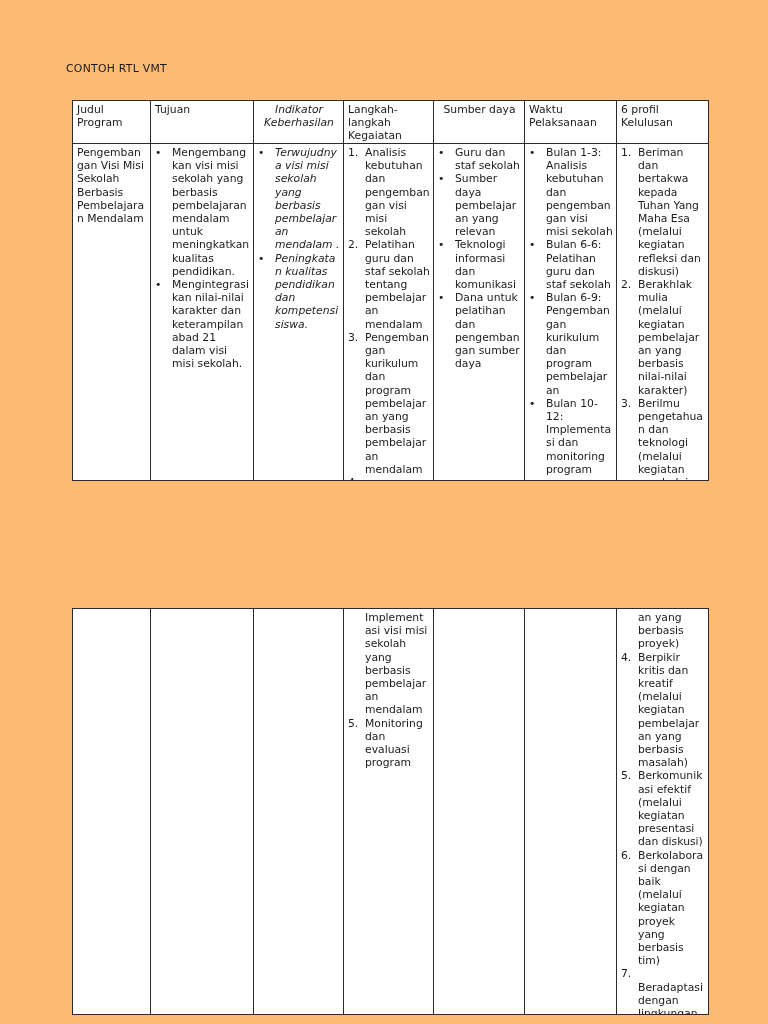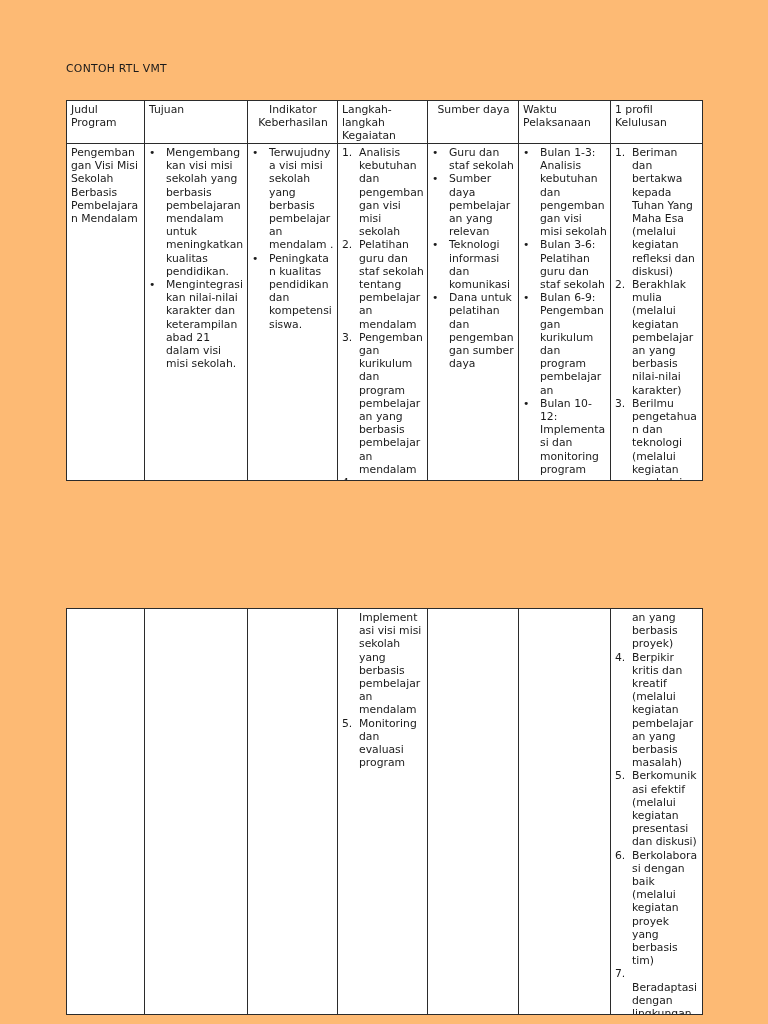--- a/index.html
+++ b/index.html
@@ -18,21 +18,21 @@
   .doc-title {
     position: absolute;
     left: 66px; top: 62px;
     font-size: 10.8px;
     letter-spacing: 0.3px;
     color: #1a1a1a;
     white-space: nowrap;
   }
   .frag {
     position: absolute;
-    left: 66px;
+    left: 72px;
     width: 637px;
     box-sizing: border-box;
     border: 1px solid #2b2b2b;
     display: flex;
     flex-direction: column;
     background: #ffffff;
   }
   .frag-1 { top: 100px; height: 381px; }
   .frag-2 { top: 608px; height: 407px; }
   .row { display: flex; flex: 1; min-height: 0; }
@@ -44,21 +44,21 @@
     overflow: hidden;
     font-size: 10.8px;
     line-height: 13.2px;
     overflow-wrap: anywhere;
     word-break: break-word;
   }
   .cell:last-child { border-right: none; }
   .hrow .cell { border-bottom: 1px solid #2b2b2b; overflow-wrap: normal; word-break: normal; }
   .c0 { width: 78px; flex: none; }
   .c1 { width: 103px; flex: none; }
-  .c2 { width: 90px; flex: none; }
+  .c2 { width: 90px; flex: none; font-style: italic; }
   .c3 { width: 90px; flex: none; }
   .c4 { width: 91px; flex: none; }
   .c5 { width: 92px; flex: none; }
   .c6 { flex: 1; }
   .li { display: flex; align-items: flex-start; }
   .li .m { width: 17px; flex: none; }
   .li .t { flex: 1; min-width: 0; }
   .plain { width: 100%; }
 </style>
 </head>
@@ -68,21 +68,21 @@
   <div class="doc-title">CONTOH RTL VMT</div>
 
   <div class="frag frag-1">
       <div class="row hrow">
         <div class="cell c0" style="text-align: left;">Judul Program</div>
         <div class="cell c1" style="text-align: left;">Tujuan</div>
         <div class="cell c2" style="text-align: center;">Indikator Keberhasilan</div>
         <div class="cell c3" style="text-align: left;">Langkah-langkah Kegaiatan</div>
         <div class="cell c4" style="text-align: center;">Sumber daya</div>
         <div class="cell c5" style="text-align: left;">Waktu Pelaksanaan</div>
-        <div class="cell c6" style="text-align: left;">1 profil Kelulusan</div>
+        <div class="cell c6" style="text-align: left;">6 profil Kelulusan</div>
       </div>
       <div class="row brow">
         <div class="cell c0">
           <div class="plain">Pengembangan Visi Misi Sekolah Berbasis Pembelajaran Mendalam</div>
         </div>
         <div class="cell c1">
           <div class="li">
             <div class="m">•</div>
             <div class="t">Mengembangkan visi misi sekolah yang berbasis pembelajaran mendalam untuk meningkatkan kualitas pendidikan.</div>
           </div>
@@ -137,21 +137,21 @@
             <div class="t">Dana untuk pelatihan dan pengembangan sumber daya</div>
           </div>
         </div>
         <div class="cell c5">
           <div class="li">
             <div class="m">•</div>
             <div class="t">Bulan 1-3: Analisis kebutuhan dan pengembangan visi misi sekolah</div>
           </div>
           <div class="li">
             <div class="m">•</div>
-            <div class="t">Bulan 3-6: Pelatihan guru dan staf sekolah</div>
+            <div class="t">Bulan 6-6: Pelatihan guru dan staf sekolah</div>
           </div>
           <div class="li">
             <div class="m">•</div>
             <div class="t">Bulan 6-9: Pengembangan kurikulum dan program pembelajaran</div>
           </div>
           <div class="li">
             <div class="m">•</div>
             <div class="t">Bulan 10-12: Implementasi dan monitoring program</div>
           </div>
         </div>

